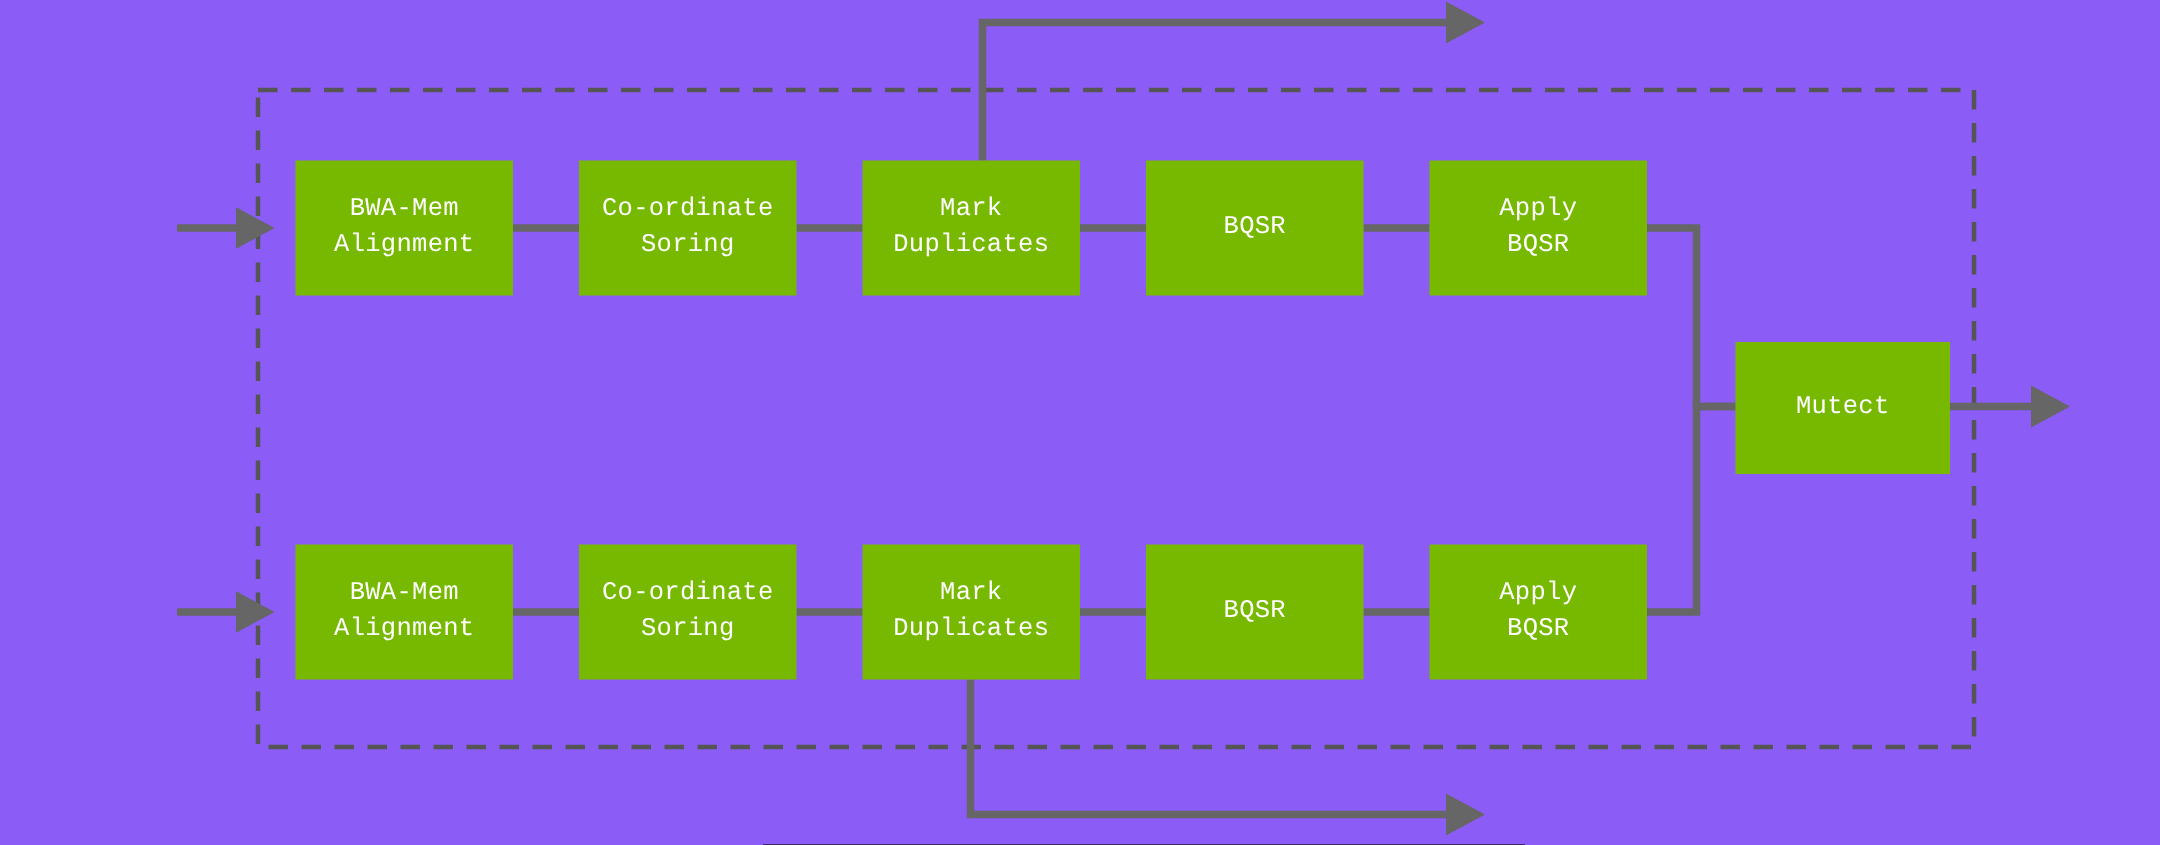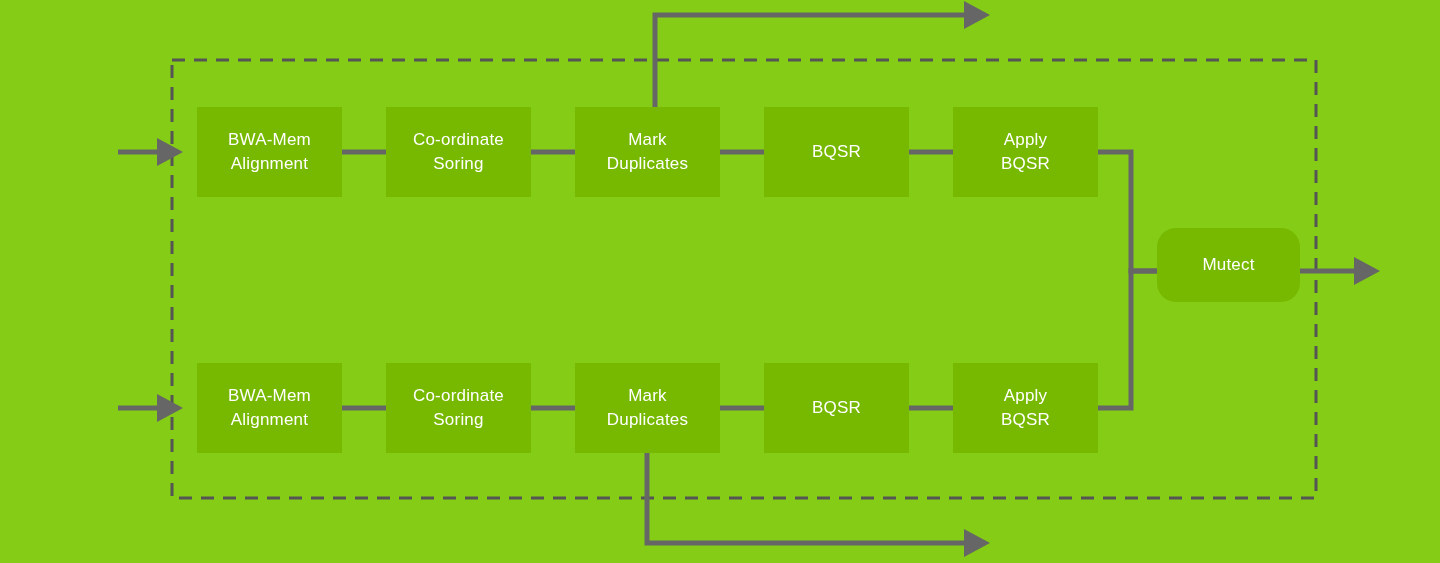--- a/index.html
+++ b/index.html
@@ -5,22 +5,22 @@
 <style>
   html, body {
     margin: 0;
     padding: 0;
     background: #000000;
   }
   #canvas {
     position: relative;
     width: 1440px;
     height: 563px;
-    background: #84cc16;
-    font-family: Liberation Sans, sans-serif;
+    background: #8b5cf6;
+    font-family: Liberation Mono, monospace;
     overflow: hidden;
   }
   #diagram-svg {
     position: absolute;
     left: 0;
     top: 0;
     width: 1440px;
     height: 563px;
   }
   .node-box {
@@ -89,16 +89,16 @@
 BQSR</span></div>
       <div class="node-box" style="left: 197px; top: 363px; width: 145px; height: 90px; background: rgb(118, 185, 0); color: rgb(255, 255, 255);"><span class="node-label">BWA-Mem
 Alignment</span></div>
       <div class="node-box" style="left: 386px; top: 363px; width: 145px; height: 90px; background: rgb(118, 185, 0); color: rgb(255, 255, 255);"><span class="node-label">Co-ordinate
 Soring</span></div>
       <div class="node-box" style="left: 575px; top: 363px; width: 145px; height: 90px; background: rgb(118, 185, 0); color: rgb(255, 255, 255);"><span class="node-label">Mark
 Duplicates</span></div>
       <div class="node-box" style="left: 764px; top: 363px; width: 145px; height: 90px; background: rgb(118, 185, 0); color: rgb(255, 255, 255);"><span class="node-label">BQSR</span></div>
       <div class="node-box" style="left: 953px; top: 363px; width: 145px; height: 90px; background: rgb(118, 185, 0); color: rgb(255, 255, 255);"><span class="node-label">Apply
 BQSR</span></div>
-      <div class="node-box" style="left: 1157px; top: 228px; width: 143px; height: 74px; background: rgb(118, 185, 0); color: rgb(255, 255, 255); border-radius: 19px;"><span class="node-label">Mutect</span></div>
+      <div class="node-box" style="left: 1157px; top: 228px; width: 143px; height: 88px; background: rgb(118, 185, 0); color: rgb(255, 255, 255);"><span class="node-label">Mutect</span></div>
     </div>
 
 </div>
 
 </body></html>

